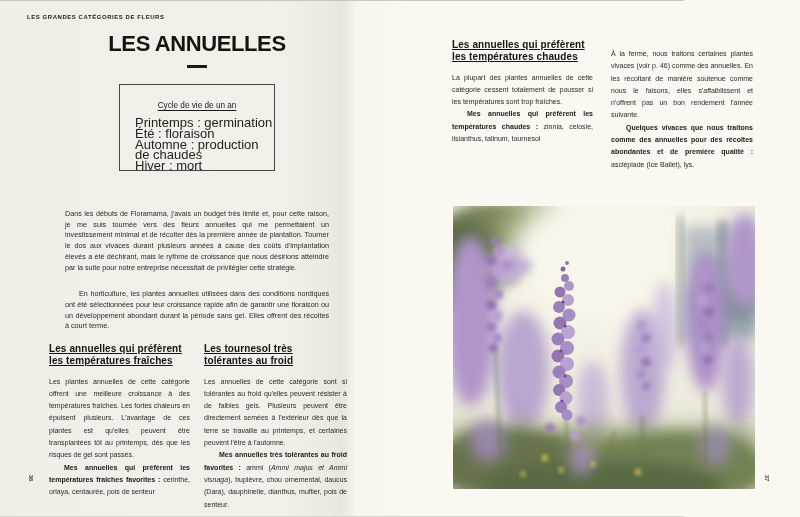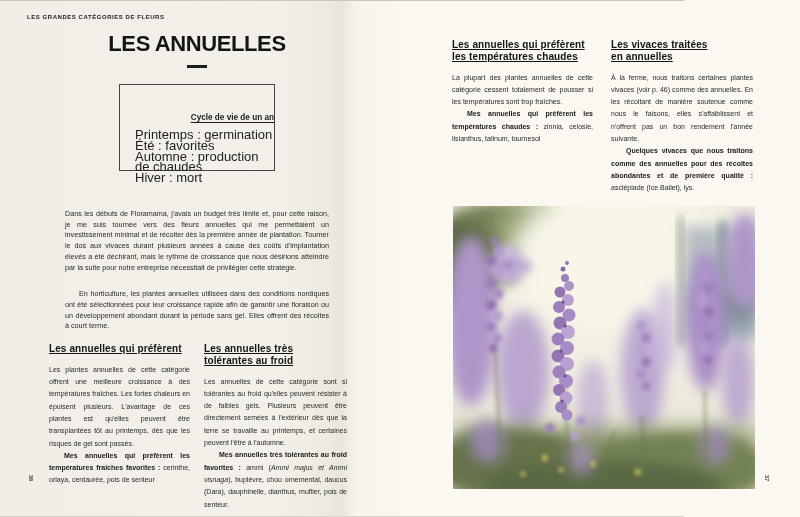--- a/index.html
+++ b/index.html
@@ -22,22 +22,22 @@
     position:absolute;left:197px;top:30px;transform:translateX(-50%);
     font-size:22px;font-weight:bold;letter-spacing:-.4px;color:#151412;
     white-space:nowrap;margin:0;
   }
   .title-dash{position:absolute;left:187px;top:64px;width:20px;height:3px;background:#1c1b19;}
   .lifecycle-box{
     position:absolute;left:119px;top:83px;width:156px;height:87px;
     border:1.2px solid #45443f;box-sizing:border-box;
   }
   .box-title{
-    margin-top:28px;text-align:right;
-    font-size:8.2px;font-weight:bold;color:#1d1c1a;
+    margin-top:16px;text-align:center;
+    font-size:8.2px;font-weight:normal;color:#1d1c1a;
     text-decoration:underline;text-underline-offset:2px;
   }
   .box-lines{margin:8px 0 0 15px;font-size:13px;line-height:10.8px;color:#232220;}
   .intro{position:absolute;left:49px;top:192px;width:296px;font-size:7.2px;line-height:10.7px;}
   .intro p{margin:16px;text-align:justify;}
   .intro .p2{text-indent:14px;}
   .section-heading{
     position:absolute;left:49px;top:306px;
     font-size:10.4px;font-weight:bold;letter-spacing:.2px;color:#151412;
     white-space:nowrap;
@@ -67,63 +67,60 @@
 
   <div class="running-head">LES GRANDES CATÉGORIES DE FLEURS</div>
 
   <h1 class="title">LES ANNUELLES</h1>
   <div class="title-dash"></div>
 
   <div class="lifecycle-box">
     <div class="box-title">Cycle de vie de un an</div>
     <div class="box-lines">
       <div>Printemps : germination</div>
-      <div>Été : favorites</div>
+      <div>Été : floraison</div>
       <div>Automne : production de chaudes</div>
       <div>Hiver : mort</div>
     </div>
   </div>
 
   <div class="intro">
     <p class="p1">Dans les débuts de Floramama, j'avais un budget très limité et, pour cette raison, je me suis tournée vers des fleurs annuelles qui me permettaient un investissement minimal et de récolter dès la première année de plantation. Tourner le dos aux vivaces durant plusieurs années à cause des coûts d'implantation élevés a été déchirant, mais le rythme de croissance que nous désirions atteindre par la suite pour notre entreprise nécessitait de privilégier cette stratégie.</p>
     <p class="p2">En horticulture, les plantes annuelles utilisées dans des conditions nordiques ont été sélectionnées pour leur croissance rapide afin de garantir une floraison ou un développement abondant durant la période sans gel. Elles offrent des récoltes à court terme.</p>
   </div>
 
 
   <div class="col col-a">
     <div class="col-h">
       <div>Les annuelles qui préfèrent</div>
+      <div>les températures fraîches</div>
     </div>
     <p class="col-body">Les plantes annuelles de cette catégorie offrent une meilleure croissance à des températures fraîches. Les fortes chaleurs en épuisent plusieurs. L'avantage de ces plantes est qu'elles peuvent être transplantées tôt au printemps, dès que les risques de gel sont passés.</p>
     <p class="col-fav"><strong>Mes annuelles qui préfèrent les températures fraîches favorites :</strong><span> cerinthe, orlaya, centaurée, pois de senteur</span></p>
   </div>
 
   <div class="col col-b">
     <div class="col-h">
-      <div>Les annuelles très</div>
+      <div>Les tournesol très</div>
       <div>tolérantes au froid</div>
     </div>
     <p class="col-body">Les annuelles de cette catégorie sont si tolérantes au froid qu'elles peuvent résister à de faibles gels. Plusieurs peuvent être directement semées à l'extérieur dès que la terre se travaille au printemps, et certaines peuvent l'être à l'automne.</p>
     <p class="col-fav"><strong>Mes annuelles très tolérantes au froid favorites :</strong><span> ammi (</span><i>Ammi majus et Ammi visnaga</i><span>), buplèvre, chou ornemental, daucus (Dara), dauphinelle, dianthus, muflier, pois de senteur.</span></p>
   </div>
 
   <div class="col col-c">
     <div class="col-h">
       <div>Les annuelles qui préfèrent</div>
       <div>les températures chaudes</div>
     </div>
     <p class="col-body">La plupart des plantes annuelles de cette catégorie cessent totalement de pousser si les températures sont trop fraîches.</p>
     <p class="col-fav"><strong>Mes annuelles qui préfèrent les températures chaudes :</strong><span> zinnia, celosie, lisianthus, talinum, tournesol</span></p>
   </div>
 
   <div class="col col-d">
-    <div class="col-h">
-      <div>Les vivaces traitées</div>
-      <div>en annuelles</div>
-    </div>
     <p class="col-body">À la ferme, nous traitons certaines plantes vivaces (voir p. 46) comme des annuelles. En les récoltant de manière soutenue comme nous le faisons, elles s'affaiblissent et n'offrent pas un bon rendement l'année suivante.</p>
     <p class="col-fav"><strong>Quelques vivaces que nous traitons comme des annuelles pour des récoltes abondantes et de première qualité :</strong><span> asclépiade (Ice Ballet), lys.</span></p>
   </div>
 
   <svg class="photo" viewBox="0 0 302 283" preserveAspectRatio="none" xmlns="http://www.w3.org/2000/svg">
     <defs>
       <filter id="b2" x="-50%" y="-50%" width="200%" height="200%">
           <feGaussianBlur stdDeviation="2"></feGaussianBlur>
         </filter>
       <filter id="b4" x="-50%" y="-50%" width="200%" height="200%">

